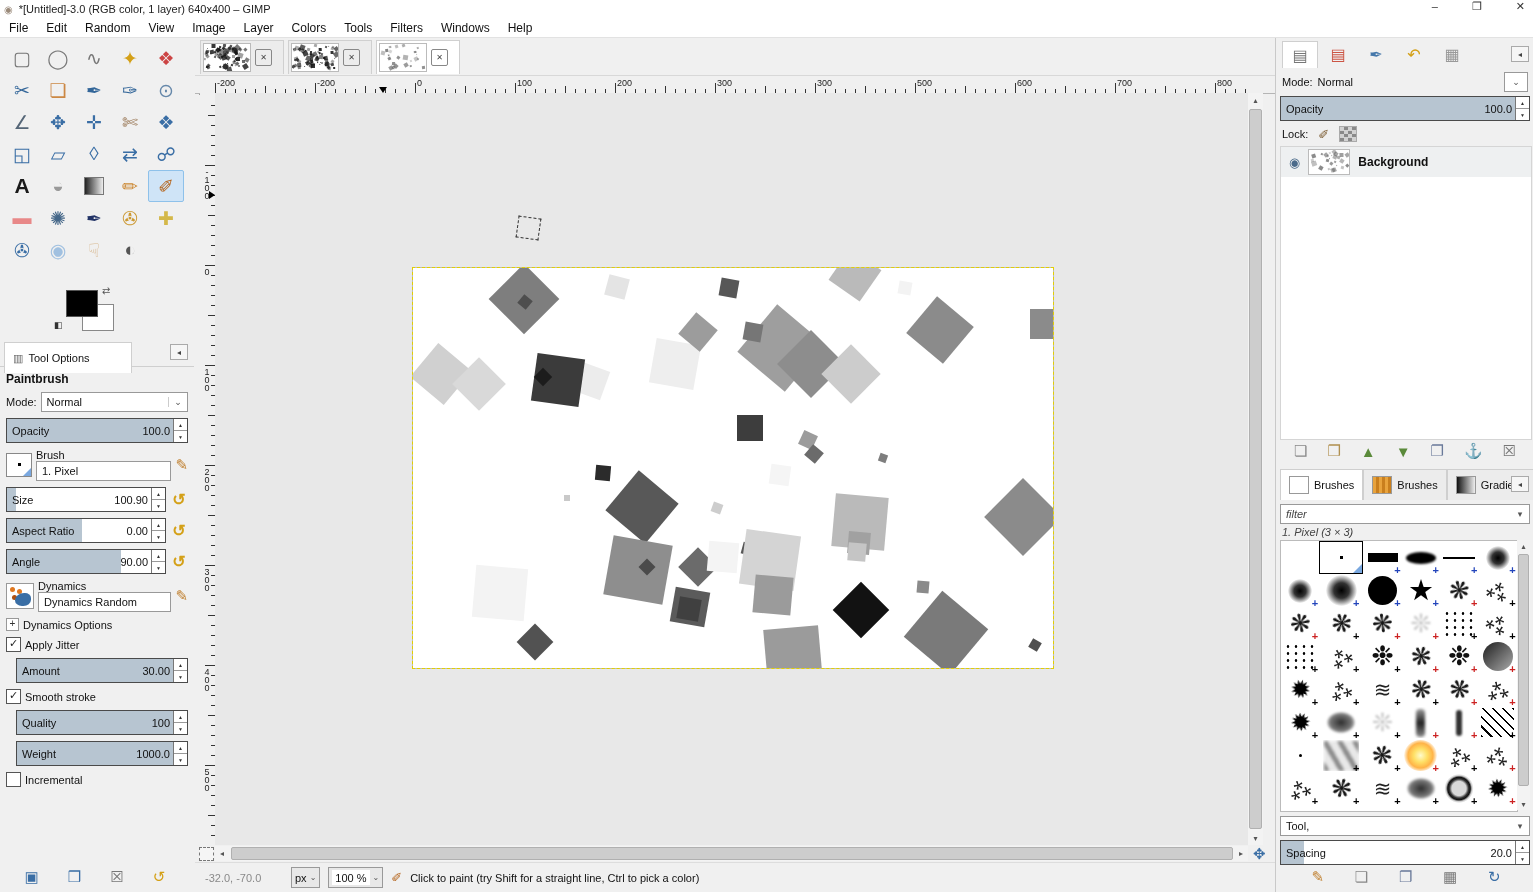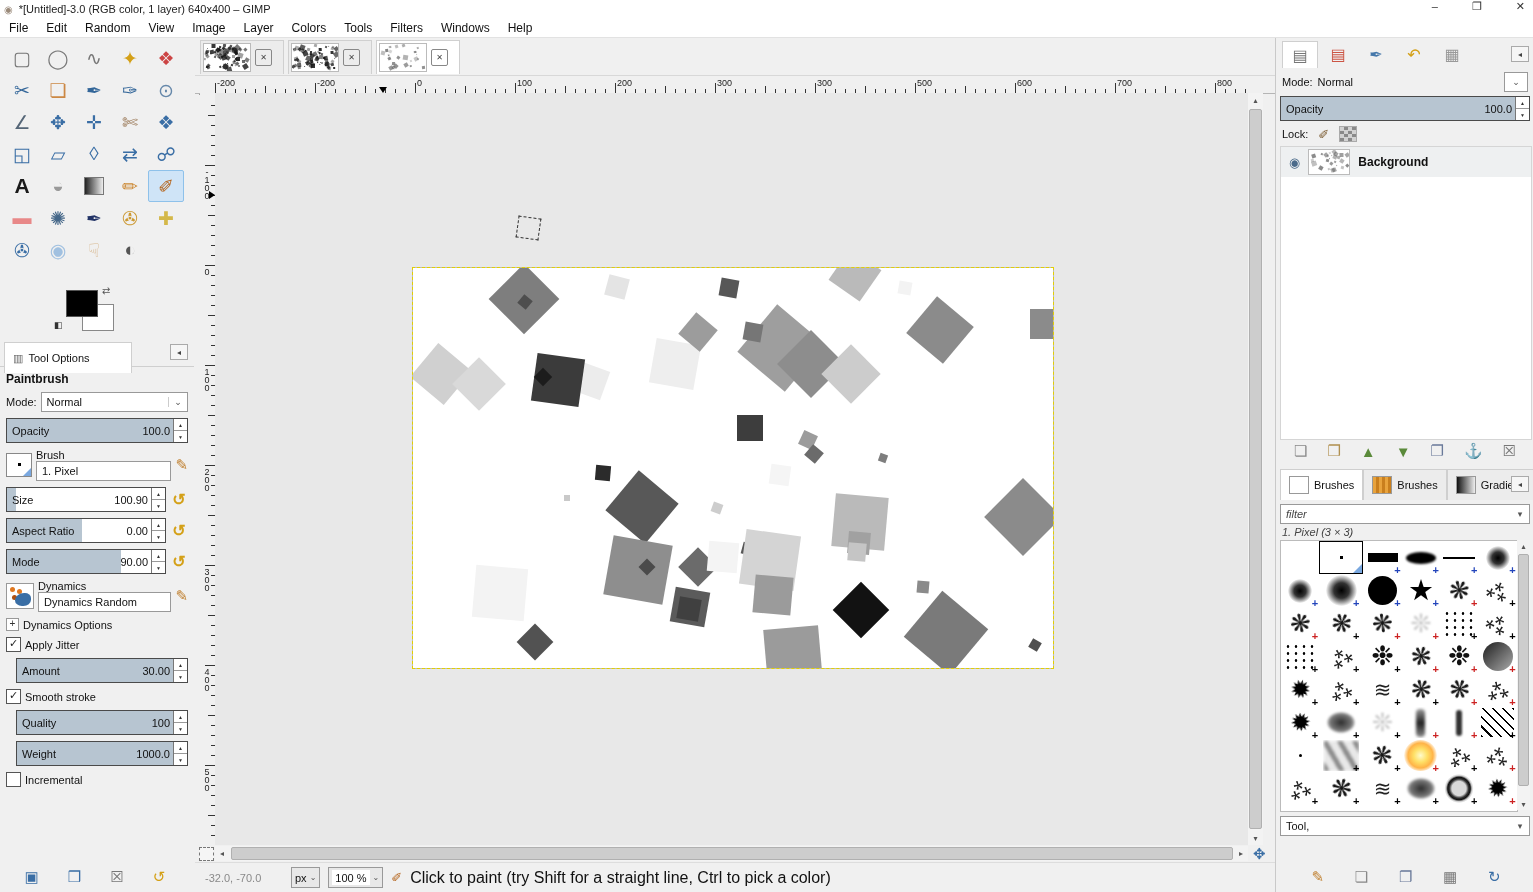--- a/index.html
+++ b/index.html
@@ -338,21 +338,21 @@
             <span>▲</span>
             <span>▼</span>
           </div>
         </div>
         <span class="reset-ic">↺</span>
       </div>
       <div class="sldrow to-row">
         <div class="sld">
           <div class="body">
             <div class="fill" style="width: 79%;"></div>
-            <span class="lab">Mode</span>
+            <span class="lab">Angle</span>
             <span class="val">90.00</span>
           </div>
           <div class="spin">
             <span>▲</span>
             <span>▼</span>
           </div>
         </div>
         <span class="reset-ic">↺</span>
       </div>
       <div class="to-row sldrow">
@@ -910,21 +910,21 @@
     <span class="pos">-32.0, -70.0</span>
     <div class="mini-drop">
       <span>px</span>
       <span style="font-size:8px;color:#555">⌄</span>
     </div>
     <div class="mini-drop">
       <span class="zv">100 %</span>
       <span style="font-size:8px;color:#555">⌄</span>
     </div>
     <span style="color:#b5651d;font-size:13px">✐</span>
-    <span style="font-size:16px">Click to paint (try Shift for a straight line, Ctrl to pick a color)</span>
+    <span style="font-size:11px">Click to paint (try Shift for a straight line, Ctrl to pick a color)</span>
   </div>
 </div>
 
 <div id="rightcol">
   <div id="dock-tabs">
       <div class="dtab active">
         <span style="color: rgb(119, 119, 119);">▤</span>
       </div>
       <div class="dtab">
         <span style="color: rgb(204, 85, 68);">▤</span>
@@ -1224,20 +1224,35 @@
 
   <div class="sb abs" style="left:241px;top:502px;width:13px;height:270px">
     <div class="sb-ar abs" style="left:0;top:0;width:13px;height:12px">▴</div>
     <div class="sb-thumb abs" style="left:1px;top:14px;width:9px;height:230px"></div>
     <div class="sb-ar abs" style="left:0;bottom:0;width:13px;height:12px">▾</div>
   </div>
   <div class="drop abs" style="left:4px;top:778px;width:250px">
     <span class="dval">Tool,</span>
     <span class="dar" style="border:none">▾</span>
   </div>
+  <div class="abs" style="left:4px;top:802px;width:250px" id="spacing-slot">
+      <div class="sldrow">
+        <div class="sld">
+          <div class="body">
+            <div class="fill" style="width: 10%;"></div>
+            <span class="lab">Spacing</span>
+            <span class="val">20.0</span>
+          </div>
+          <div class="spin">
+            <span>▲</span>
+            <span>▼</span>
+          </div>
+        </div>
+      </div>
+    </div>
   <div class="iconrow abs" style="left:20px;top:830px;width:220px" id="brushes-footer">
       <span style="color: rgb(192, 128, 48);">✎</span>
       <span style="color: rgb(136, 136, 136);">❏</span>
       <span style="color: rgb(106, 122, 154);">❐</span>
       <span style="color: rgb(119, 119, 119);">▦</span>
       <span style="color: rgb(58, 110, 165);">↻</span>
     </div>
 </div>
 
 </body></html>

